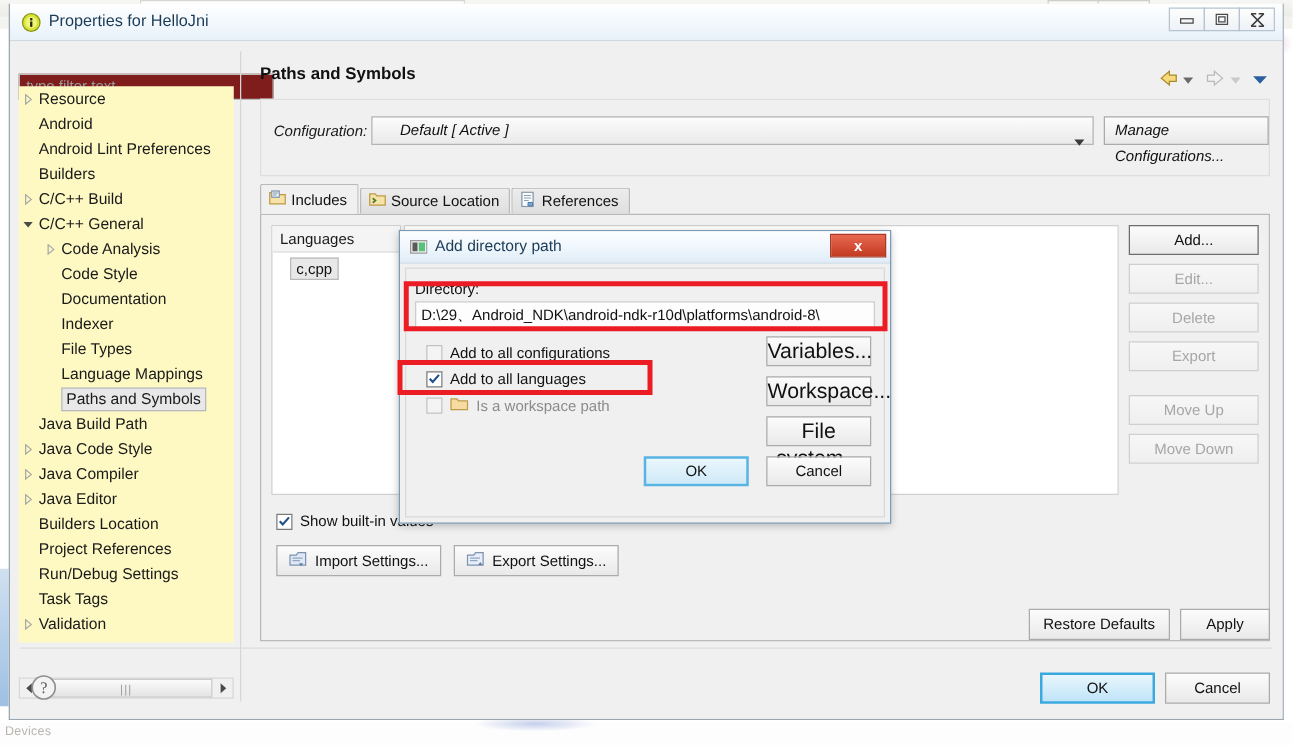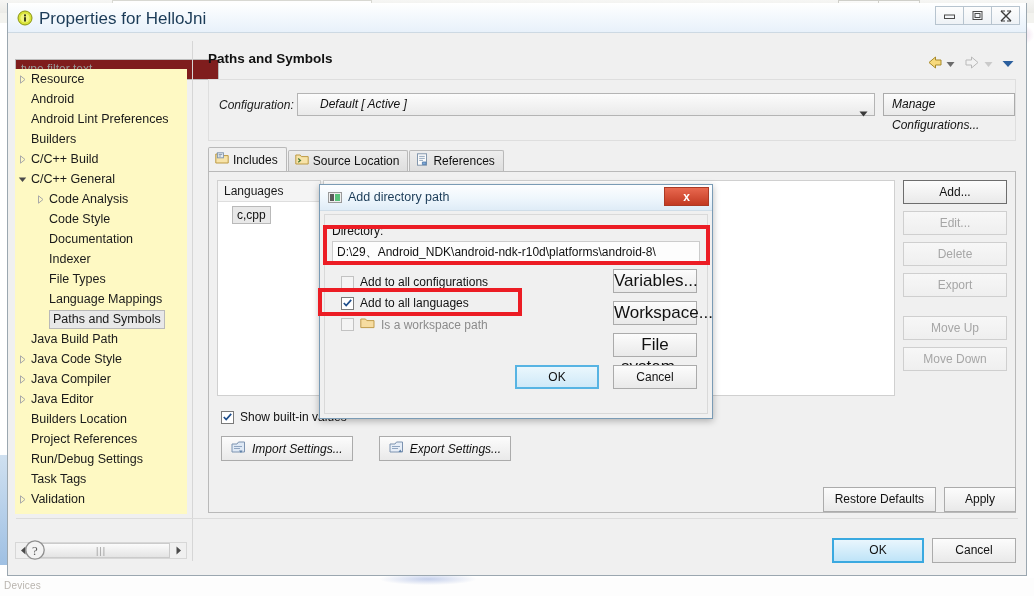--- a/index.html
+++ b/index.html
@@ -67,21 +67,21 @@
     position: absolute; left: 0; top: 0; width: 100%; height: 30px;
     background: linear-gradient(#ffffff 0%, #f4f9fd 45%, #e8f1fa 100%);
     border-bottom: 1px solid #cdd9e3;
     box-sizing: border-box;
   }
   .title-icon {
     position: absolute; left: 9px; top: 7px; width: 16px; height: 16px;
   }
   .title-text {
     position: absolute; left: 31px; top: 6px;
-    font-size: 17px; color: #1b3b57;
+    font-size: 13px; color: #1b3b57;
   }
   .win-btns { position: absolute; right: 6px; top: 3px; display: flex; }
   .win-btn {
     width: 29px; height: 19px; margin-left: -1px;
     background: linear-gradient(#fdfdfd, #eef2f6);
     border: 1px solid #b7c4cf;
     display: flex; align-items: center; justify-content: center;
     box-sizing: border-box;
   }
   .win-btn svg { display: block; }
@@ -237,21 +237,21 @@
     background: linear-gradient(#f7f7f7, #efefef); }
   .sbtn.gap { margin-top: 12px; }
 
   .builtin-row {
     position: absolute; left: 12px; top: 238px;
     display: flex; align-items: center; gap: 6px;
     font-size: 12px; color: #111;
   }
   .settings-row {
     position: absolute; left: 12px; top: 264px;
-    display: flex; gap: 26px; font-style: italic;
+    display: flex; gap: 10px;
   }
   .setbtn {
     height: 25px; padding: 0 9px; display: flex; align-items: center; gap: 6px;
     background: linear-gradient(#fcfcfc, #e9e9e9);
     border: 1px solid #ababab; box-sizing: border-box;
     font-size: 12px; color: #111;
   }
 
   
   .cb {

